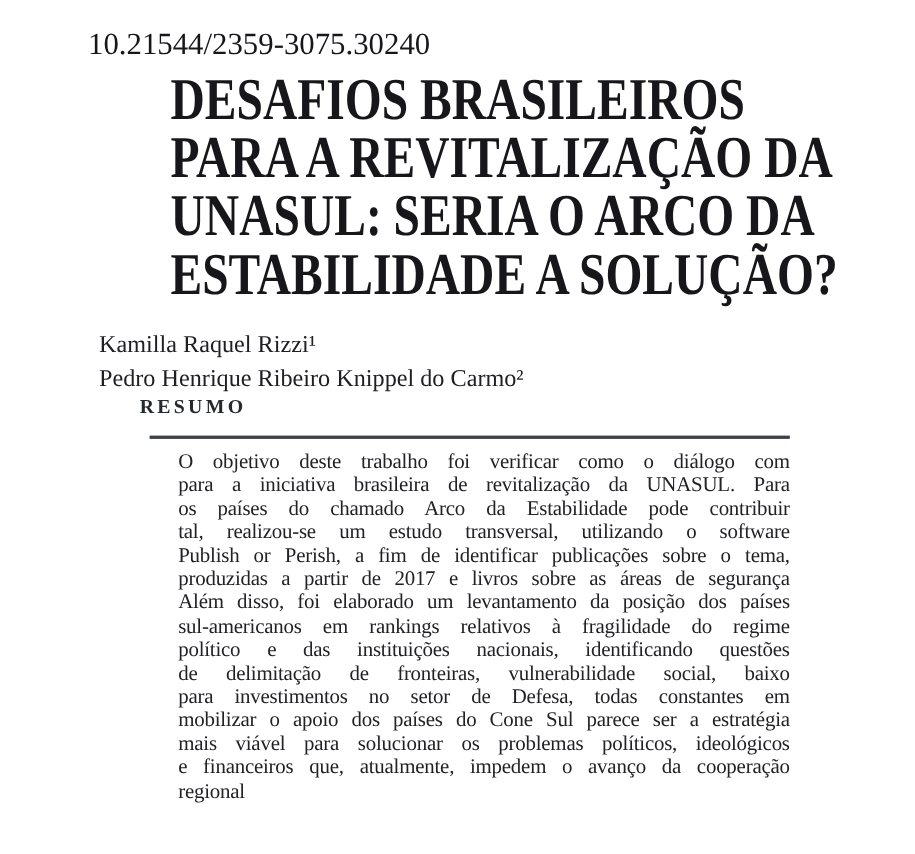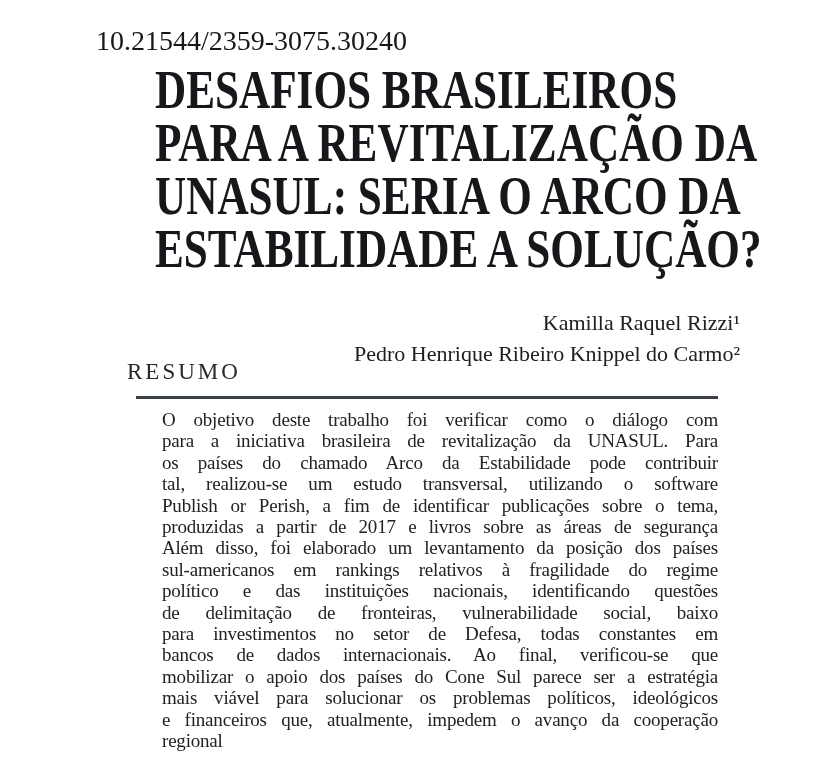--- a/index.html
+++ b/index.html
@@ -12,21 +12,21 @@
     position:relative;
     width:832px;
     height:776px;
     background:#ffffff;
     overflow:hidden;
     font-family:"Liberation Serif", serif;
     color:var(--ink);
   }
   .doi{
     position:absolute;
-    left:96px;
+    left:80px;
     top:25px;
     font-size:28px;
     line-height:32px;
     color:var(--title-ink);
     white-space:nowrap;
   }
   .title-block{
     position:absolute;
     left:90px;
     top:64px;
@@ -36,34 +36,34 @@
     font-size:54px;
     line-height:53px;
     color:var(--title-ink);
     transform:scaleX(0.8);
     transform-origin:50% 0;
   }
   .title-line{white-space:nowrap;}
   .authors{
     position:absolute;
     left:90px;
-    top:307px;
+    top:297px;
     width:650px;
-    text-align:right;
+    text-align:left;
     font-size:22px;
     line-height:31px;
     color:#202024;
   }
   .author-line{white-space:nowrap;}
   .resumo-heading{
     position:absolute;
     left:127px;
     top:359px;
-    font-size:23px;
-    font-weight:normal;
+    font-size:18px;
+    font-weight:bold;
     letter-spacing:3px;
     color:#26292e;
   }
   .resumo-rule{
     position:absolute;
     left:136px;
     top:396px;
     width:582px;
     height:3px;
     background:var(--rule);
@@ -113,20 +113,19 @@
     <div class="line">para a iniciativa brasileira de revitalização da UNASUL. Para</div>
     <div class="line">os países do chamado Arco da Estabilidade pode contribuir</div>
     <div class="line">tal, realizou-se um estudo transversal, utilizando o software</div>
     <div class="line">Publish or Perish, a fim de identificar publicações sobre o tema,</div>
     <div class="line">produzidas a partir de 2017 e livros sobre as áreas de segurança</div>
     <div class="line">Além disso, foi elaborado um levantamento da posição dos países</div>
     <div class="line">sul-americanos em rankings relativos à fragilidade do regime</div>
     <div class="line">político e das instituições nacionais, identificando questões</div>
     <div class="line">de delimitação de fronteiras, vulnerabilidade social, baixo</div>
     <div class="line">para investimentos no setor de Defesa, todas constantes em</div>
-    <div class="line">bancos de dados internacionais. Ao final, verificou-se que</div>
     <div class="line">mobilizar o apoio dos países do Cone Sul parece ser a estratégia</div>
     <div class="line">mais viável para solucionar os problemas políticos, ideológicos</div>
     <div class="line">e financeiros que, atualmente, impedem o avanço da cooperação</div>
     <div class="line partial">regional</div>
   </div>
 
 </div>
 
 </body></html>

